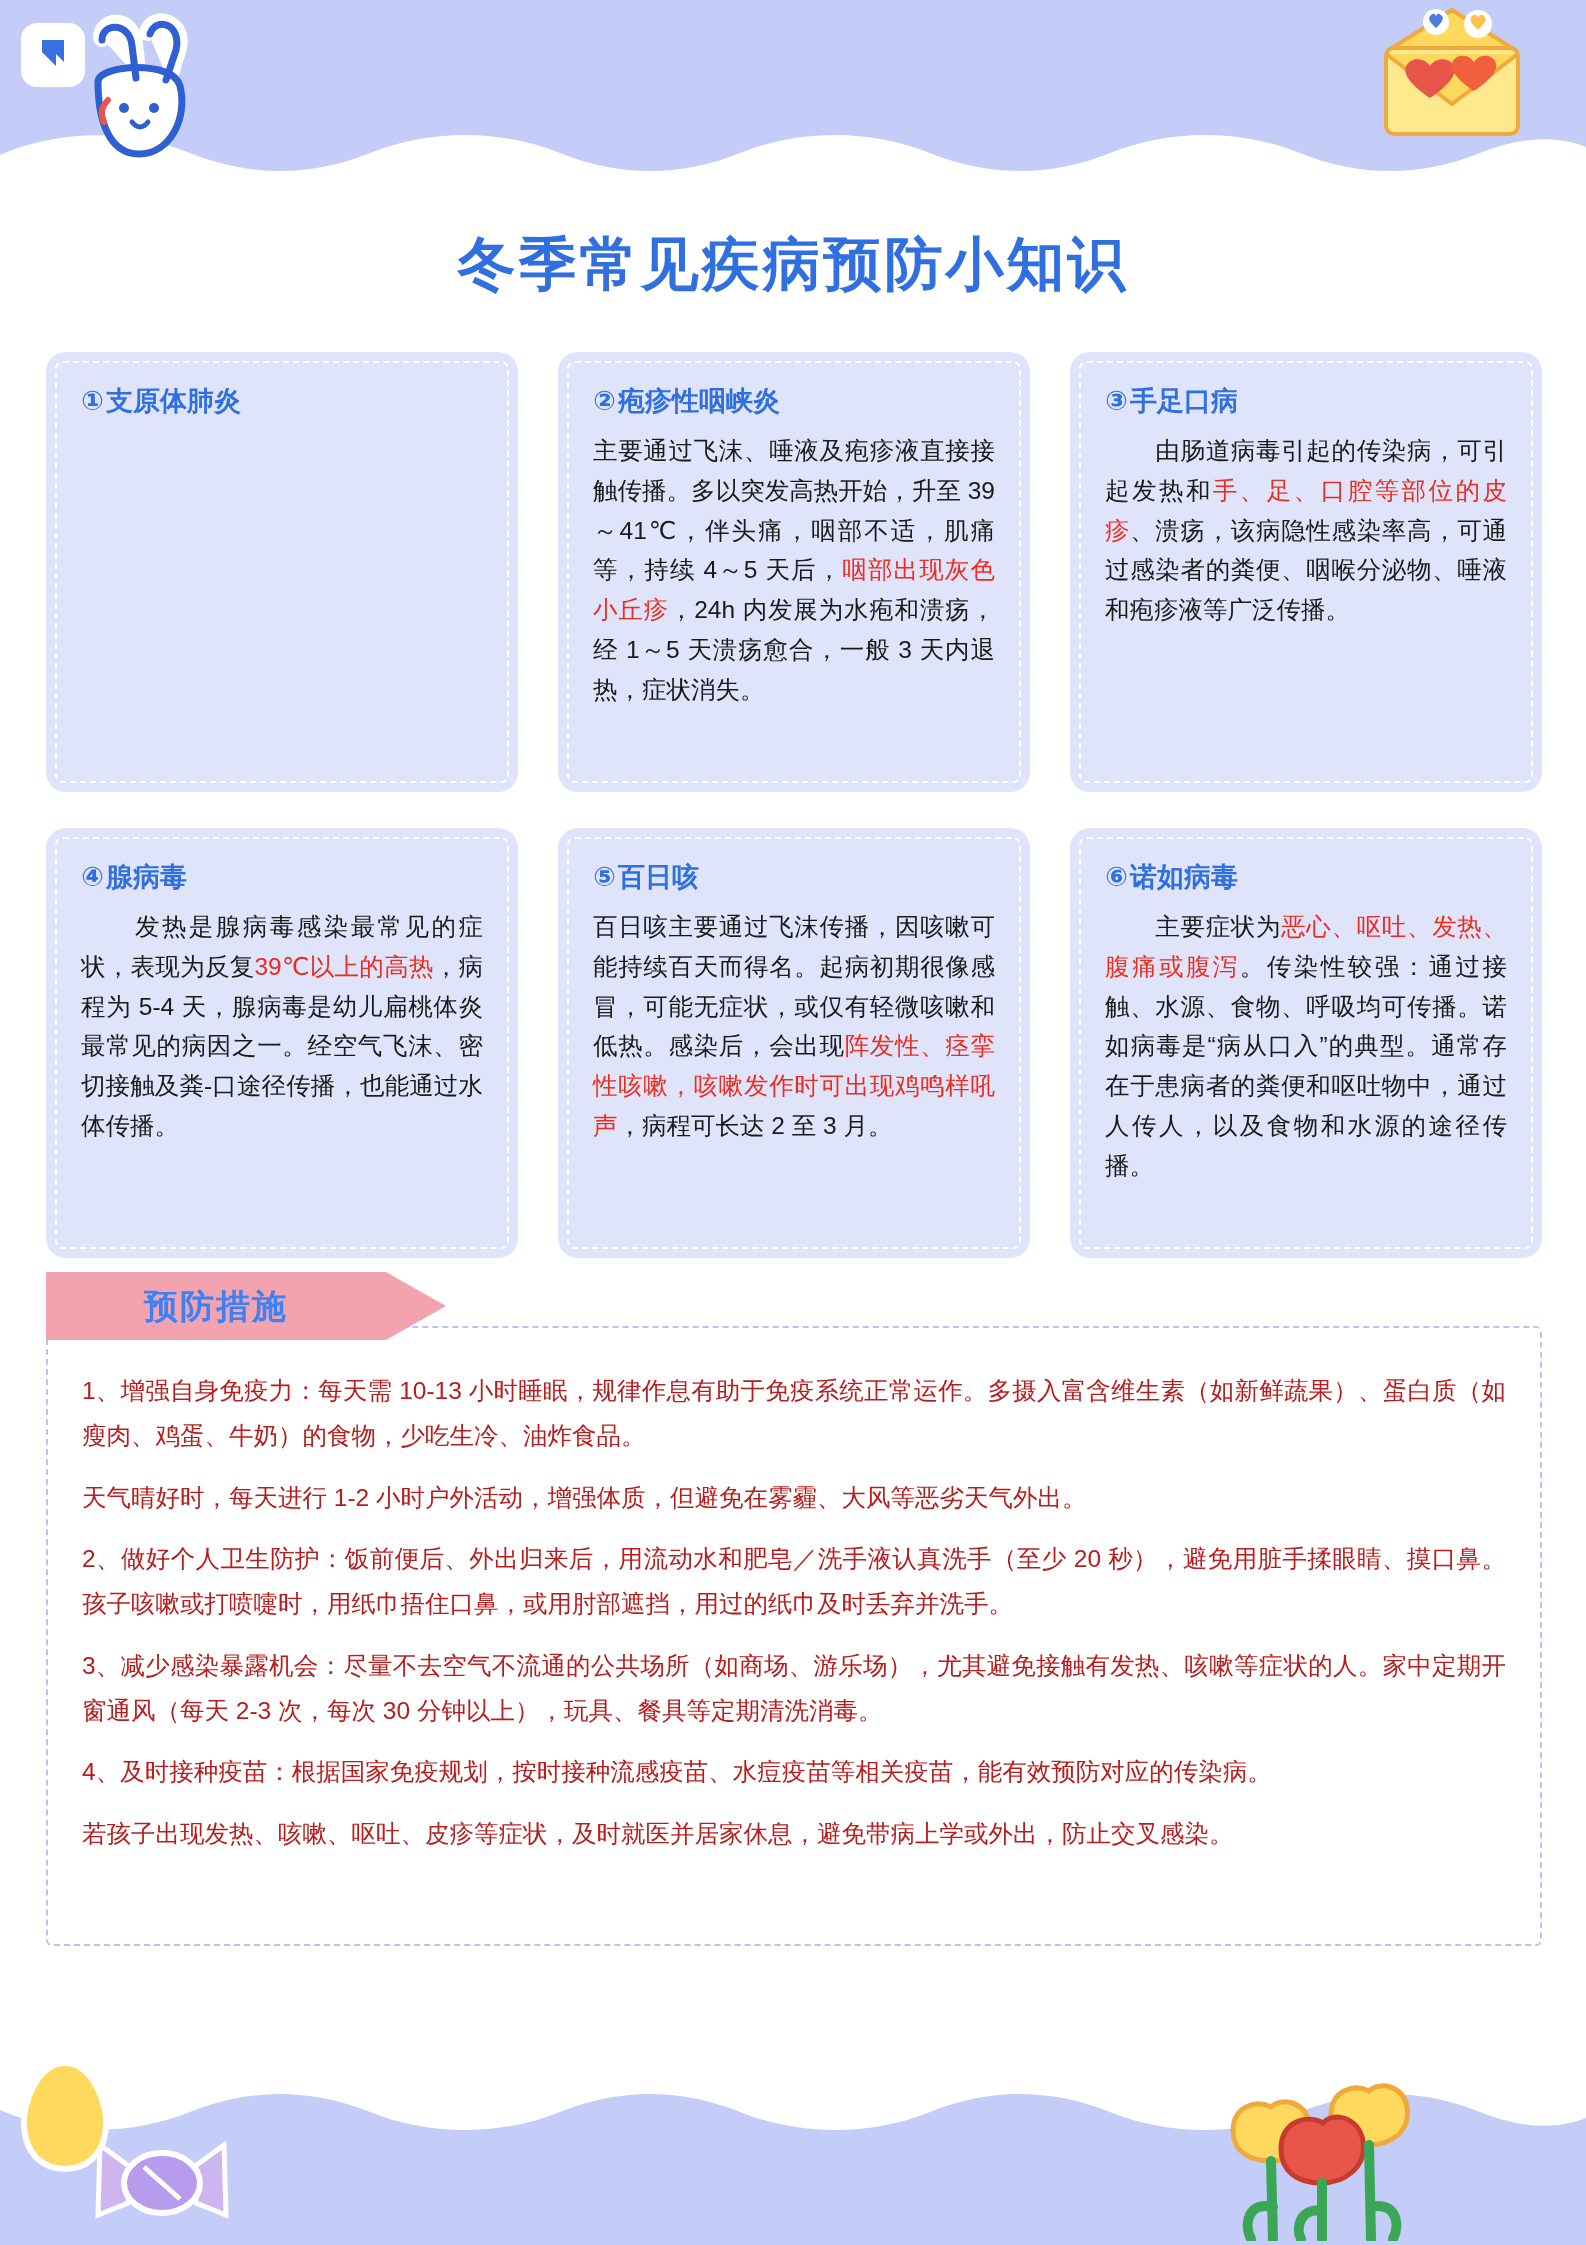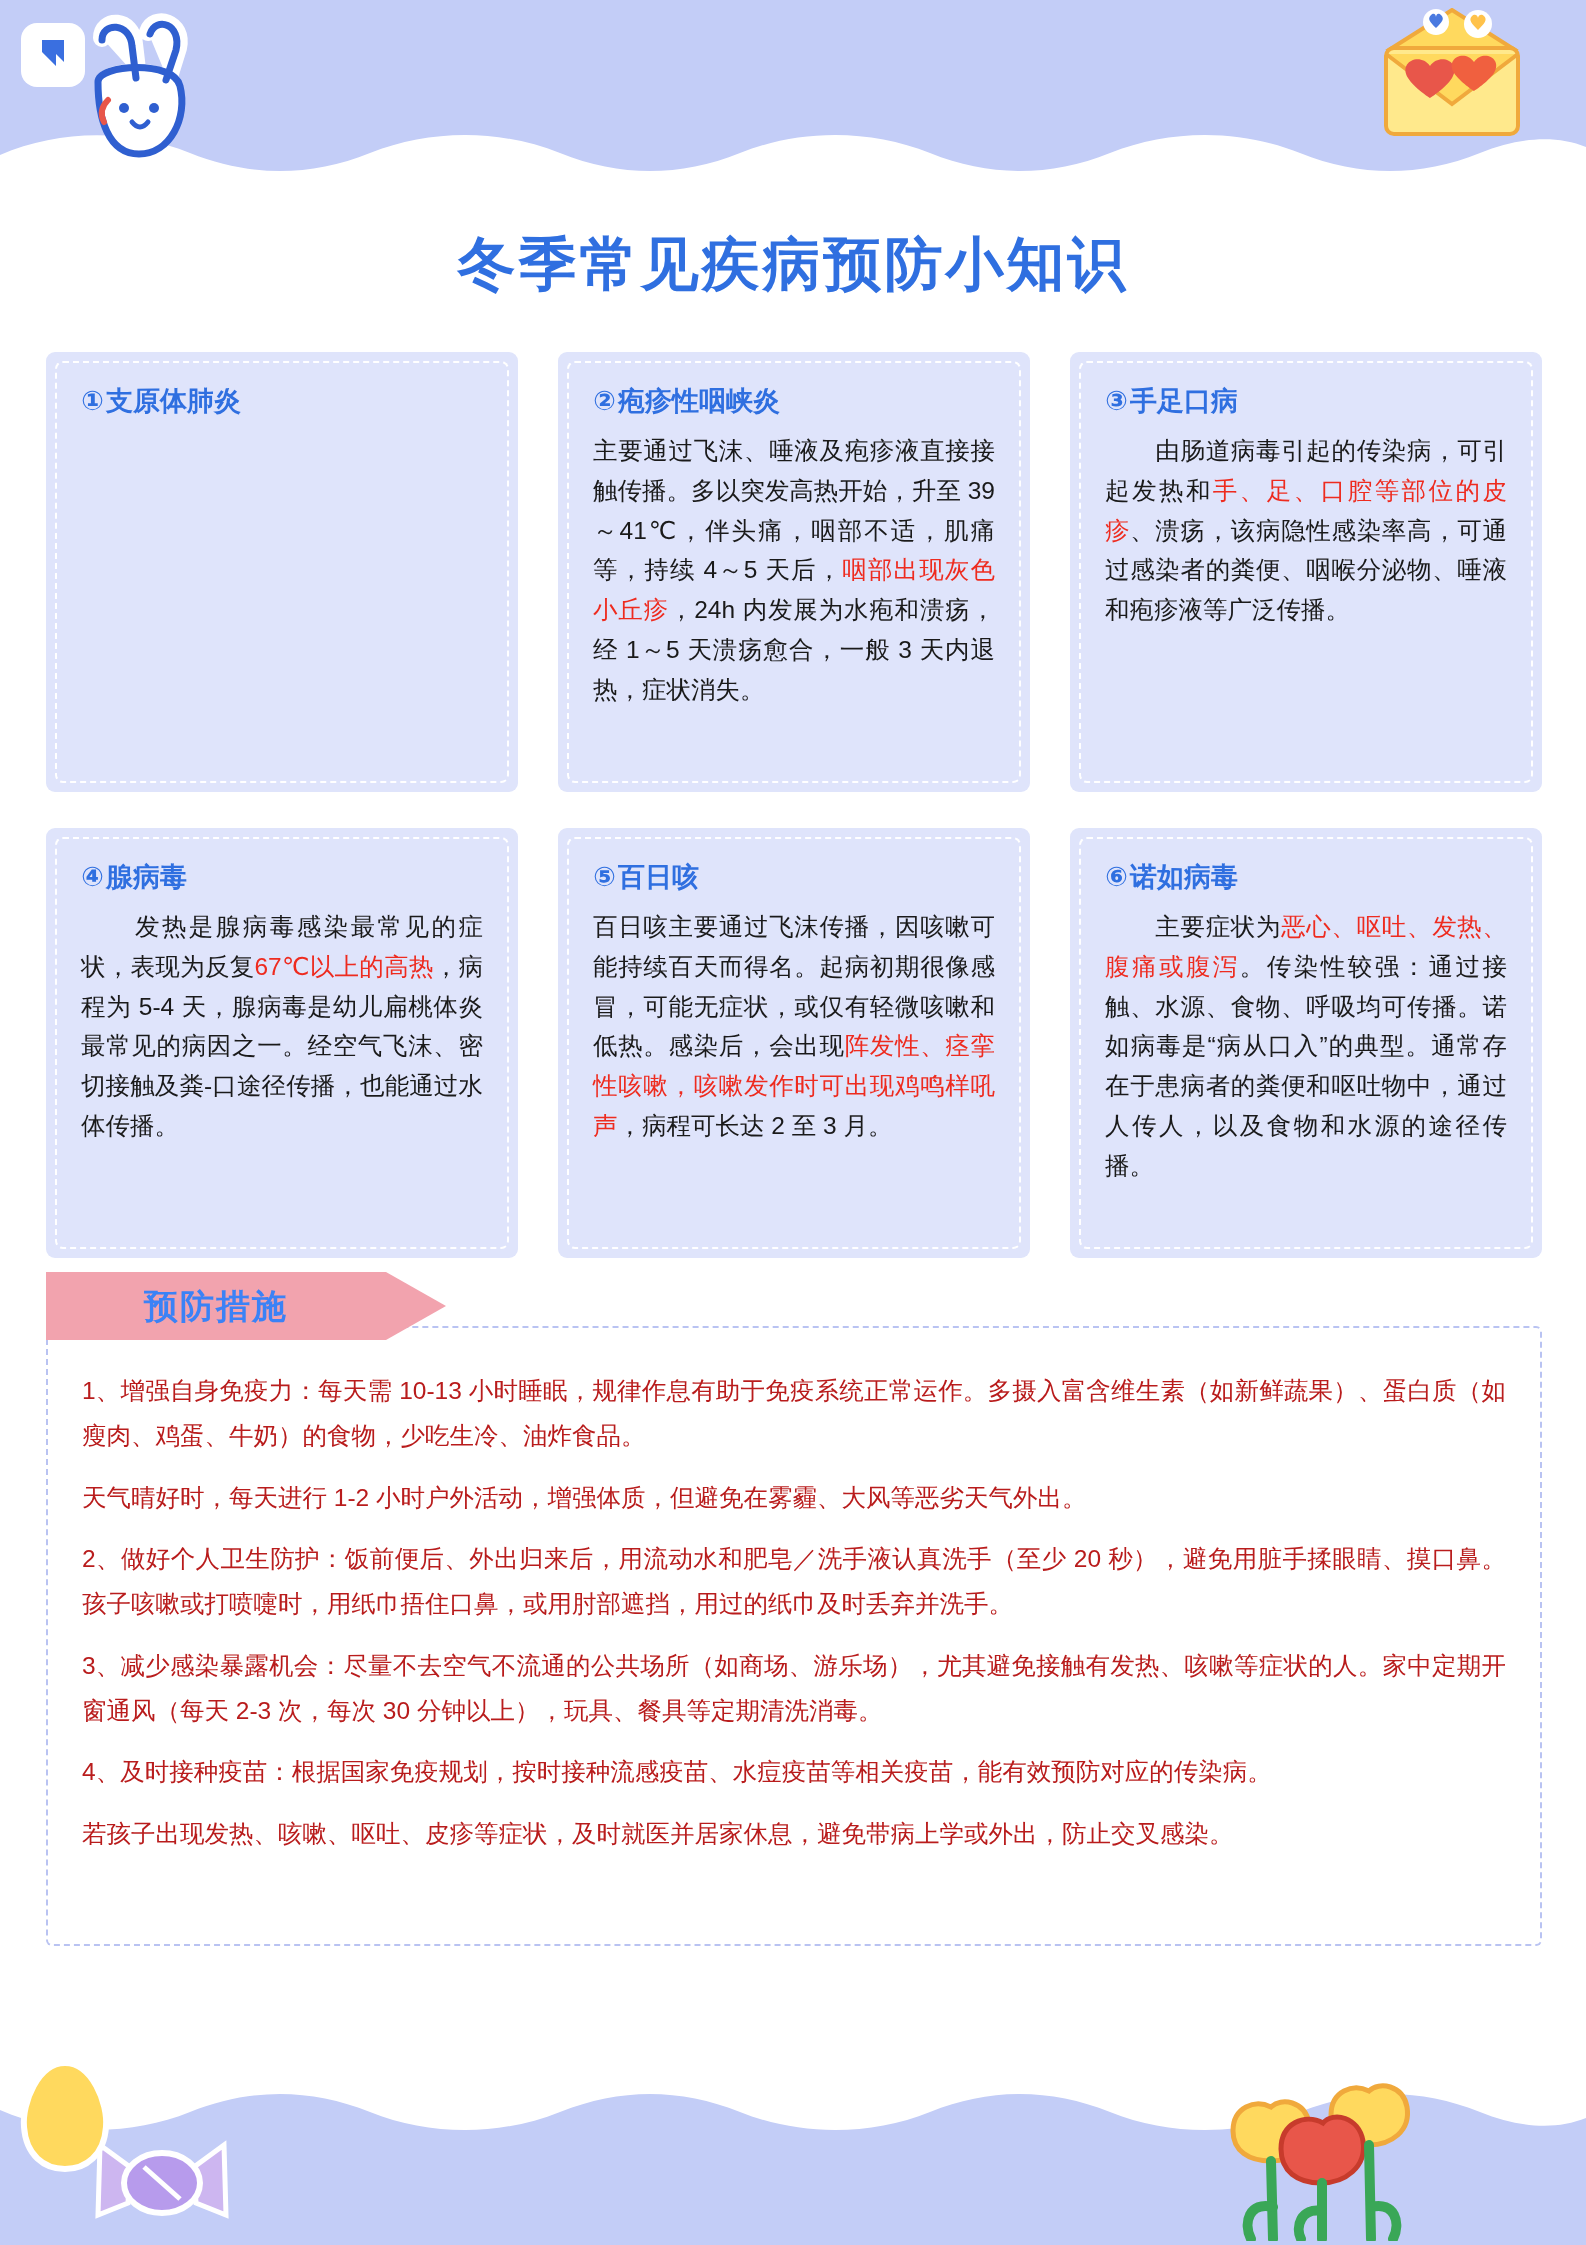--- a/index.html
+++ b/index.html
@@ -67,21 +67,21 @@
     top: 352px;
     width: 1496px;
     display: grid;
     grid-template-columns: repeat(3, 472px);
     grid-template-rows: 440px 430px;
     column-gap: 40px;
     row-gap: 36px;
   }
   .card {
     background: #dfe4fb;
-    border-radius: 9px;
+    border-radius: 20px;
     padding: 9px;
     position: relative;
   }
   .card-inner {
     border: 2px dashed #ffffff;
     border-radius: 8px;
     height: 100%;
     padding: 22px 24px 18px 24px;
     overflow: hidden;
   }
@@ -235,21 +235,21 @@
         </div>
       </div>
     </div>
 
     <div class="card">
       <div class="card-inner">
         <div class="card-head">
           <span class="num">④</span><span>腺病毒</span>
         </div>
         <div class="card-body">
-          <span>　　发热是腺病毒感染最常见的症状，表现为反复</span><span class="hl">67℃以上的高热</span><span>，病程为 5-4 天，腺病毒是幼儿扁桃体炎最常见的病因之一。经空气飞沫、密切接触及粪-口途径传播，也能通过水体传播。</span>
+          <span>　　发热是腺病毒感染最常见的症状，表现为反复</span><span class="hl">39℃以上的高热</span><span>，病程为 5-4 天，腺病毒是幼儿扁桃体炎最常见的病因之一。经空气飞沫、密切接触及粪-口途径传播，也能通过水体传播。</span>
         </div>
       </div>
     </div>
 
     <div class="card">
       <div class="card-inner">
         <div class="card-head">
           <span class="num">⑤</span><span>百日咳</span>
         </div>
         <div class="card-body">

